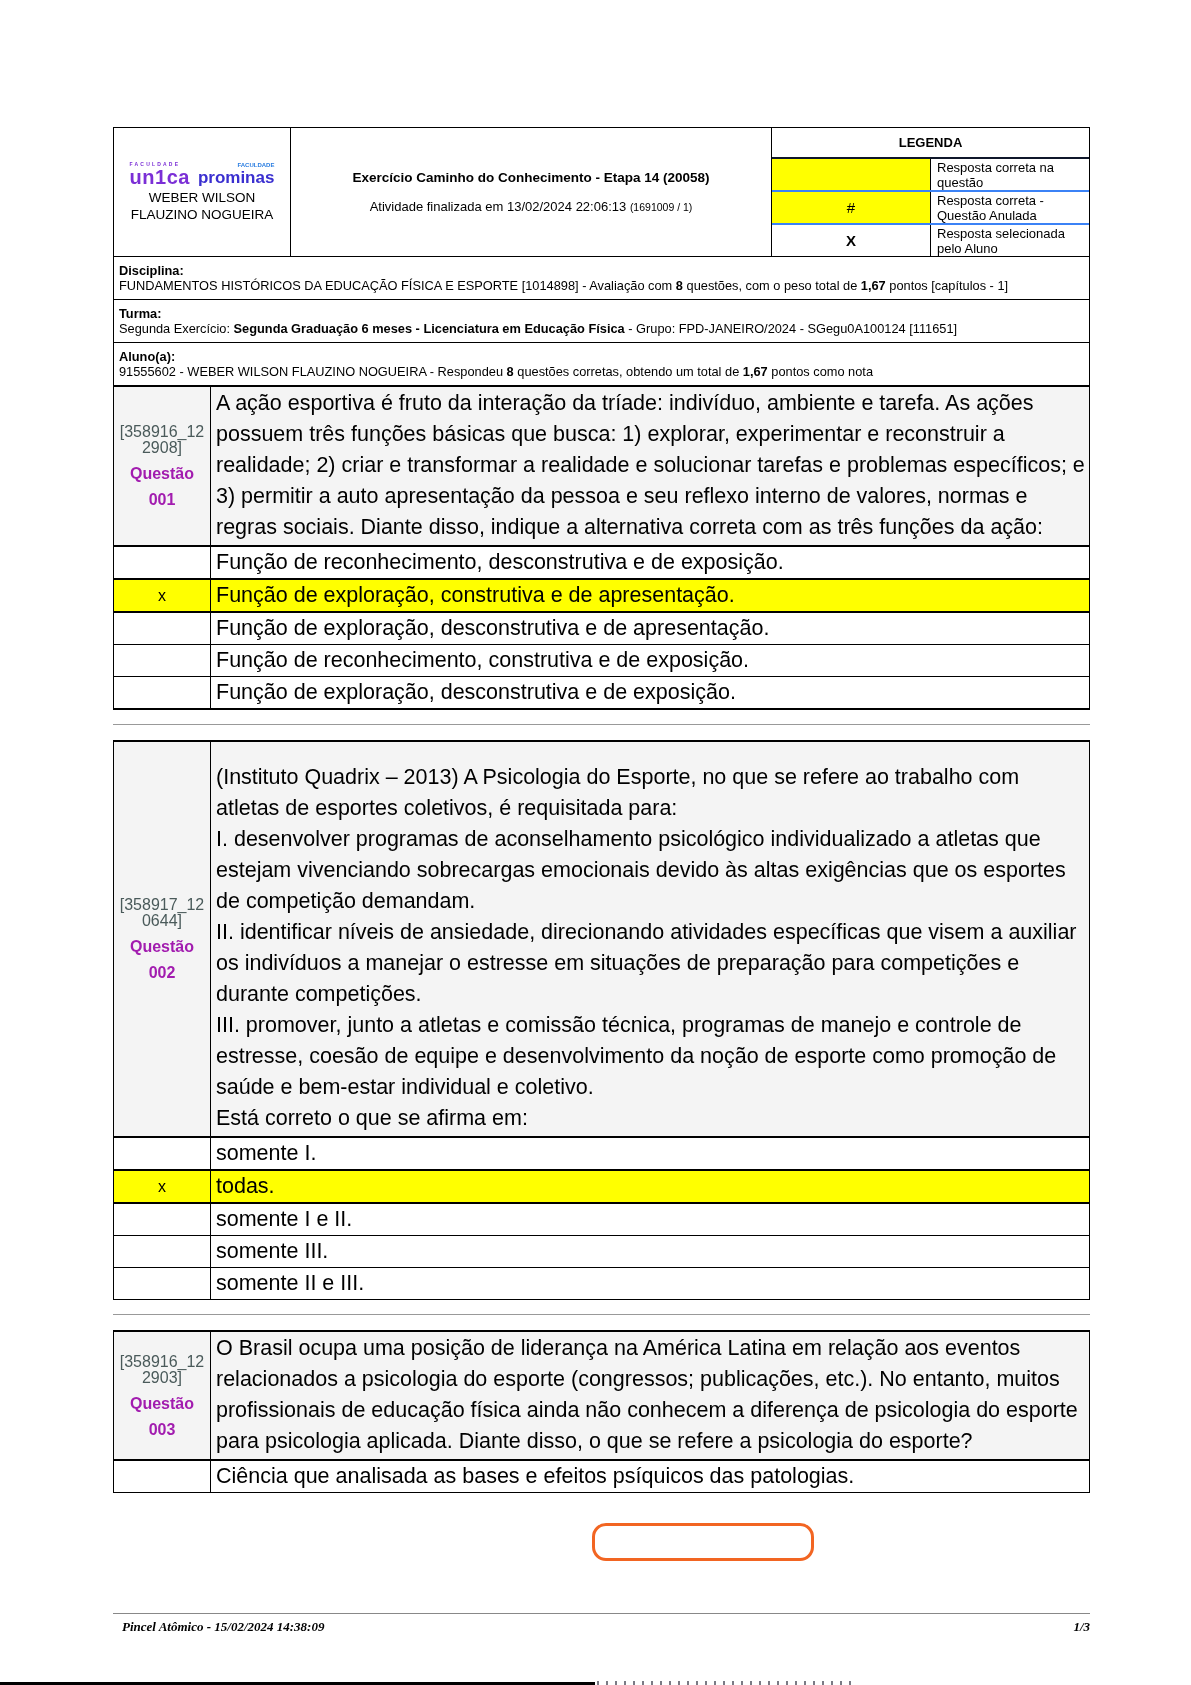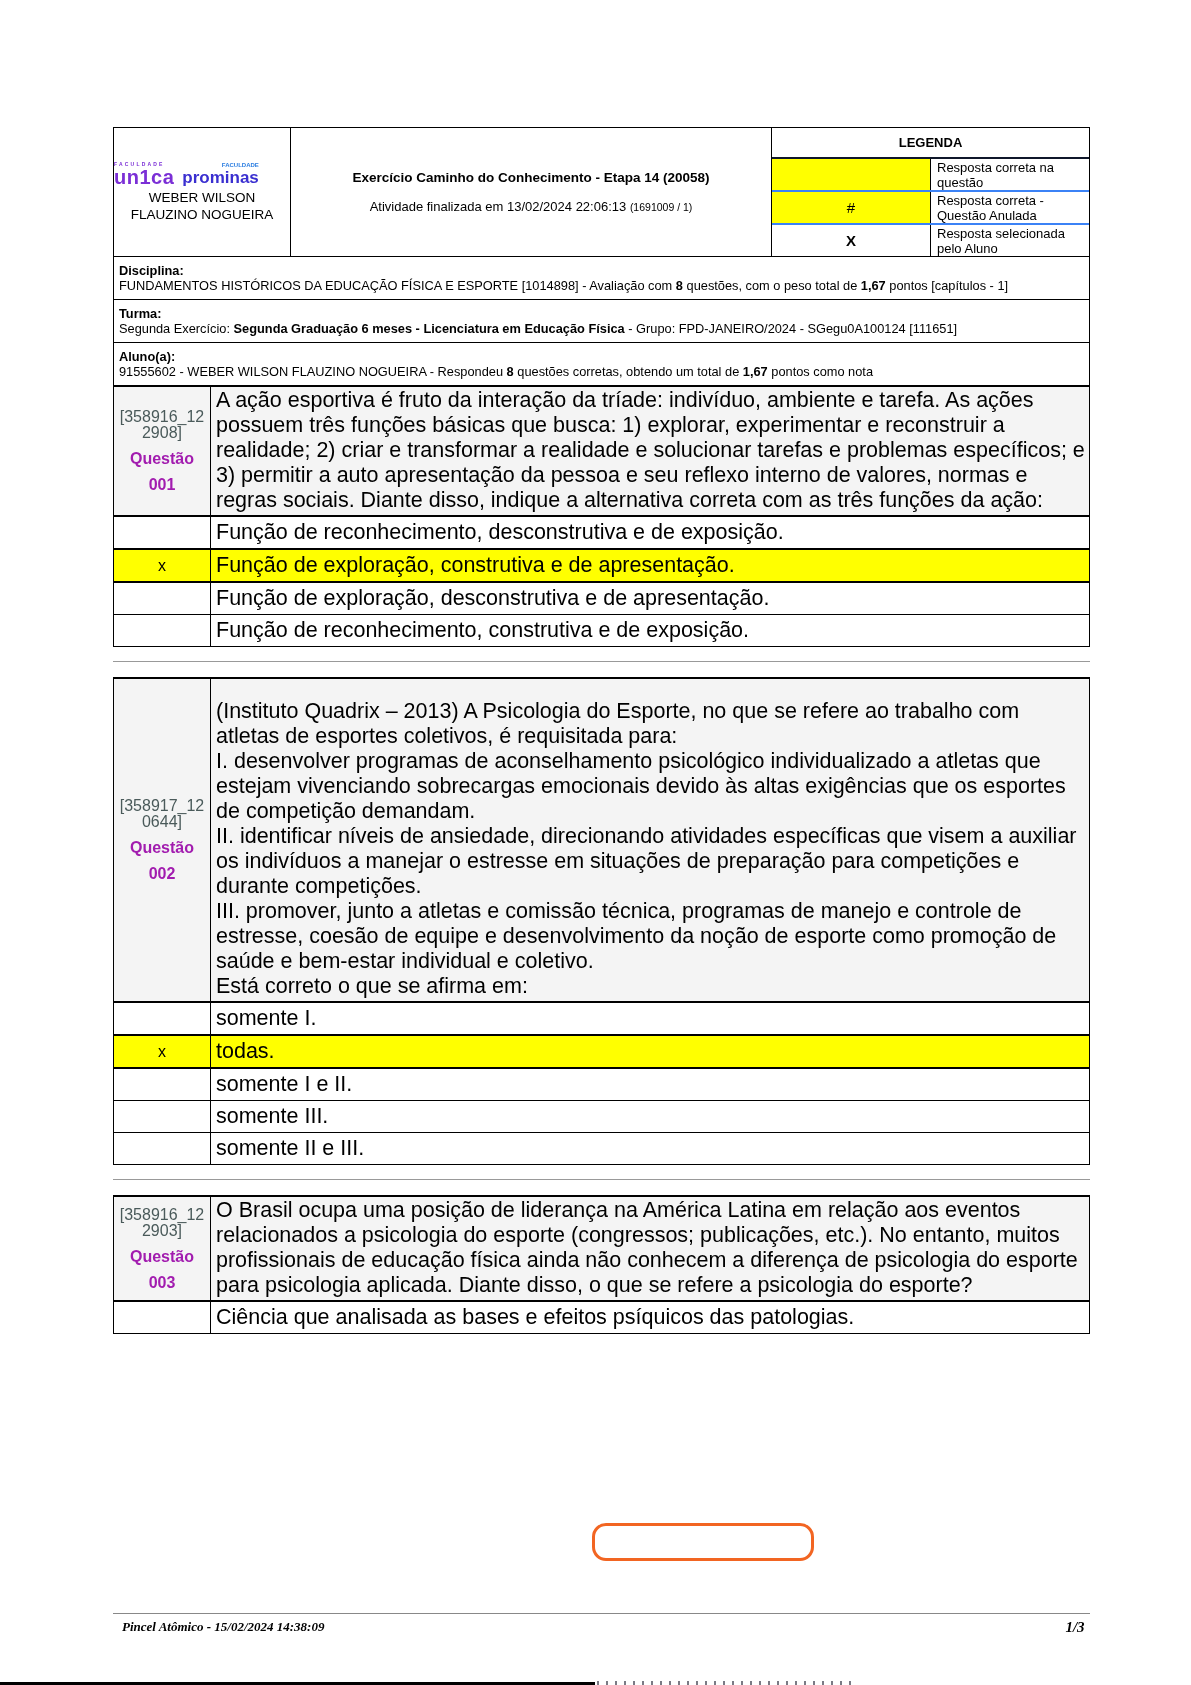--- a/index.html
+++ b/index.html
@@ -3,21 +3,21 @@
 <meta charset="utf-8">
 <style>
   html, body { margin: 0; padding: 0; background: #ffffff; }
   body { width: 1191px; height: 1685px; position: relative; overflow: hidden; font-family: "Liberation Sans", sans-serif; color: #000; }
   .page { position: absolute; left: 113px; top: 127px; width: 977px; }
   table { border-collapse: collapse; width: 977px; table-layout: fixed; }
   td { border: 1px solid #000; padding: 0; vertical-align: middle; }
   
   .hdr td { border: 1.5px solid #000; }
   .logo-cell { width: 176px; text-align: center; font-size: 13.5px; line-height: 17px; }
-  .logos { display: flex; align-items: flex-end; gap: 8px; margin-bottom: 2px; }
+  .logos { display: flex; justify-content: center; align-items: flex-end; gap: 8px; margin-bottom: 2px; }
   .logo-unica { display: flex; flex-direction: column; align-items: flex-start; }
   .logo-unica .small { font-size: 5px; letter-spacing: 2.2px; color: #7b2fd6; font-weight: bold; line-height: 6px; }
   .logo-unica .big { font-size: 20px; font-weight: bold; color: #7b2fd6; line-height: 20px; letter-spacing: 0.5px; }
   .logo-prominas { display: flex; flex-direction: column; align-items: flex-end; }
   .logo-prominas .small { font-size: 6px; color: #2a7de1; font-weight: bold; line-height: 7px; }
   .logo-prominas .big { font-size: 17px; font-weight: bold; color: #3a2fd0; line-height: 18px; }
   .title-cell { text-align: center; }
   .title { font-size: 13.5px; font-weight: bold; margin-bottom: 14px; }
   .subtitle { font-size: 13px; }
   .subtitle small { font-size: 10.5px; }
@@ -30,31 +30,31 @@
   .legend .desc { padding-left: 6px; }
   .yellow { background: #ffff00; }
   .info td { border: 1.5px solid #000; padding: 6px 5px 6px 5px; font-size: 12.8px; line-height: 15px; }
   .info .lbl { font-weight: bold; display: block; }
   
   .q { margin-top: 0; }
   .q td { border: 1px solid #000; }
   .q .stem td { background: #f4f4f4; }
   .qid { width: 96px; text-align: center; font-size: 16px; color: #4a5a5a; line-height: 16px; }
   .qid .qn { font-weight: bold; color: #a21caf; margin-top: 10px; }
-  .qtext { font-size: 21.5px; line-height: 25px; padding: 1px 4px 2px 5px; }
+  .qtext { font-size: 21.5px; line-height: 31px; padding: 1px 4px 2px 5px; }
   .opt td { height: 31px; }
   .opt .mark { width: 96px; text-align: center; font-size: 16px; }
   .opt .otext { font-size: 21.5px; padding-left: 5px; line-height: 27px; }
   .q .stem td { border-top: 2px solid #000; }
   .q .first-opt td { border-top: 2px solid #000; }
   .q tr.sel td { border-top: 2px solid #000; border-bottom: 2px solid #000; }
   .sep { height: 1px; background: #999; margin: 14px 0 15px 0; width: 977px; }
   .footer-line { position: absolute; left: 113px; top: 1613px; width: 977px; height: 1px; background: #888; }
   .footer-left { position: absolute; left: 122px; top: 1619px; font-family: "Liberation Serif", serif; font-style: italic; font-weight: bold; font-size: 13px; }
-  .footer-right { position: absolute; left: 1060px; width: 30px; text-align: center; top: 1619px; font-family: "Liberation Serif", serif; font-style: italic; font-weight: bold; font-size: 15px; }
+  .footer-right { position: absolute; left: 1060px; width: 30px; text-align: right; top: 1619px; font-family: "Liberation Serif", serif; font-style: italic; font-weight: bold; font-size: 13px; }
   .orange-box { position: absolute; left: 592px; top: 1523px; width: 222px; height: 38px; border: 3px solid #f26522; border-radius: 14px; box-sizing: border-box; }
   .bottom-line { position: absolute; left: 0; top: 1682px; width: 595px; height: 3px; background: #000; }
   .bottom-frag { position: absolute; left: 597px; top: 1681px; width: 260px; height: 4px; background-image: repeating-linear-gradient(90deg, #223 0 2px, transparent 2px 9px); opacity: 0.6; }
 </style>
 </head>
 <body>
 
 <div class="page">
 
   <table class="hdr">
@@ -147,20 +147,24 @@
       <td class="otext">Função de exploração, construtiva e de apresentação.</td>
     </tr>
     <tr class="opt">
       <td class="mark"></td>
       <td class="otext">Função de exploração, desconstrutiva e de apresentação.</td>
     </tr>
     <tr class="opt">
       <td class="mark"></td>
       <td class="otext">Função de reconhecimento, construtiva e de exposição.</td>
     </tr>
+    <tr class="opt">
+      <td class="mark" style="border-bottom:2px solid #000;"></td>
+      <td class="otext" style="border-bottom:2px solid #000;">Função de exploração, desconstrutiva e de exposição.</td>
+    </tr>
   </tbody>
     </table>
 
   <div class="sep"></div>
 
   <table class="q">
     <tbody>
         <tr class="stem">
       <td class="qid">
         <div style="word-break:break-all;padding:0 4px;">[358917_120644]</div>

